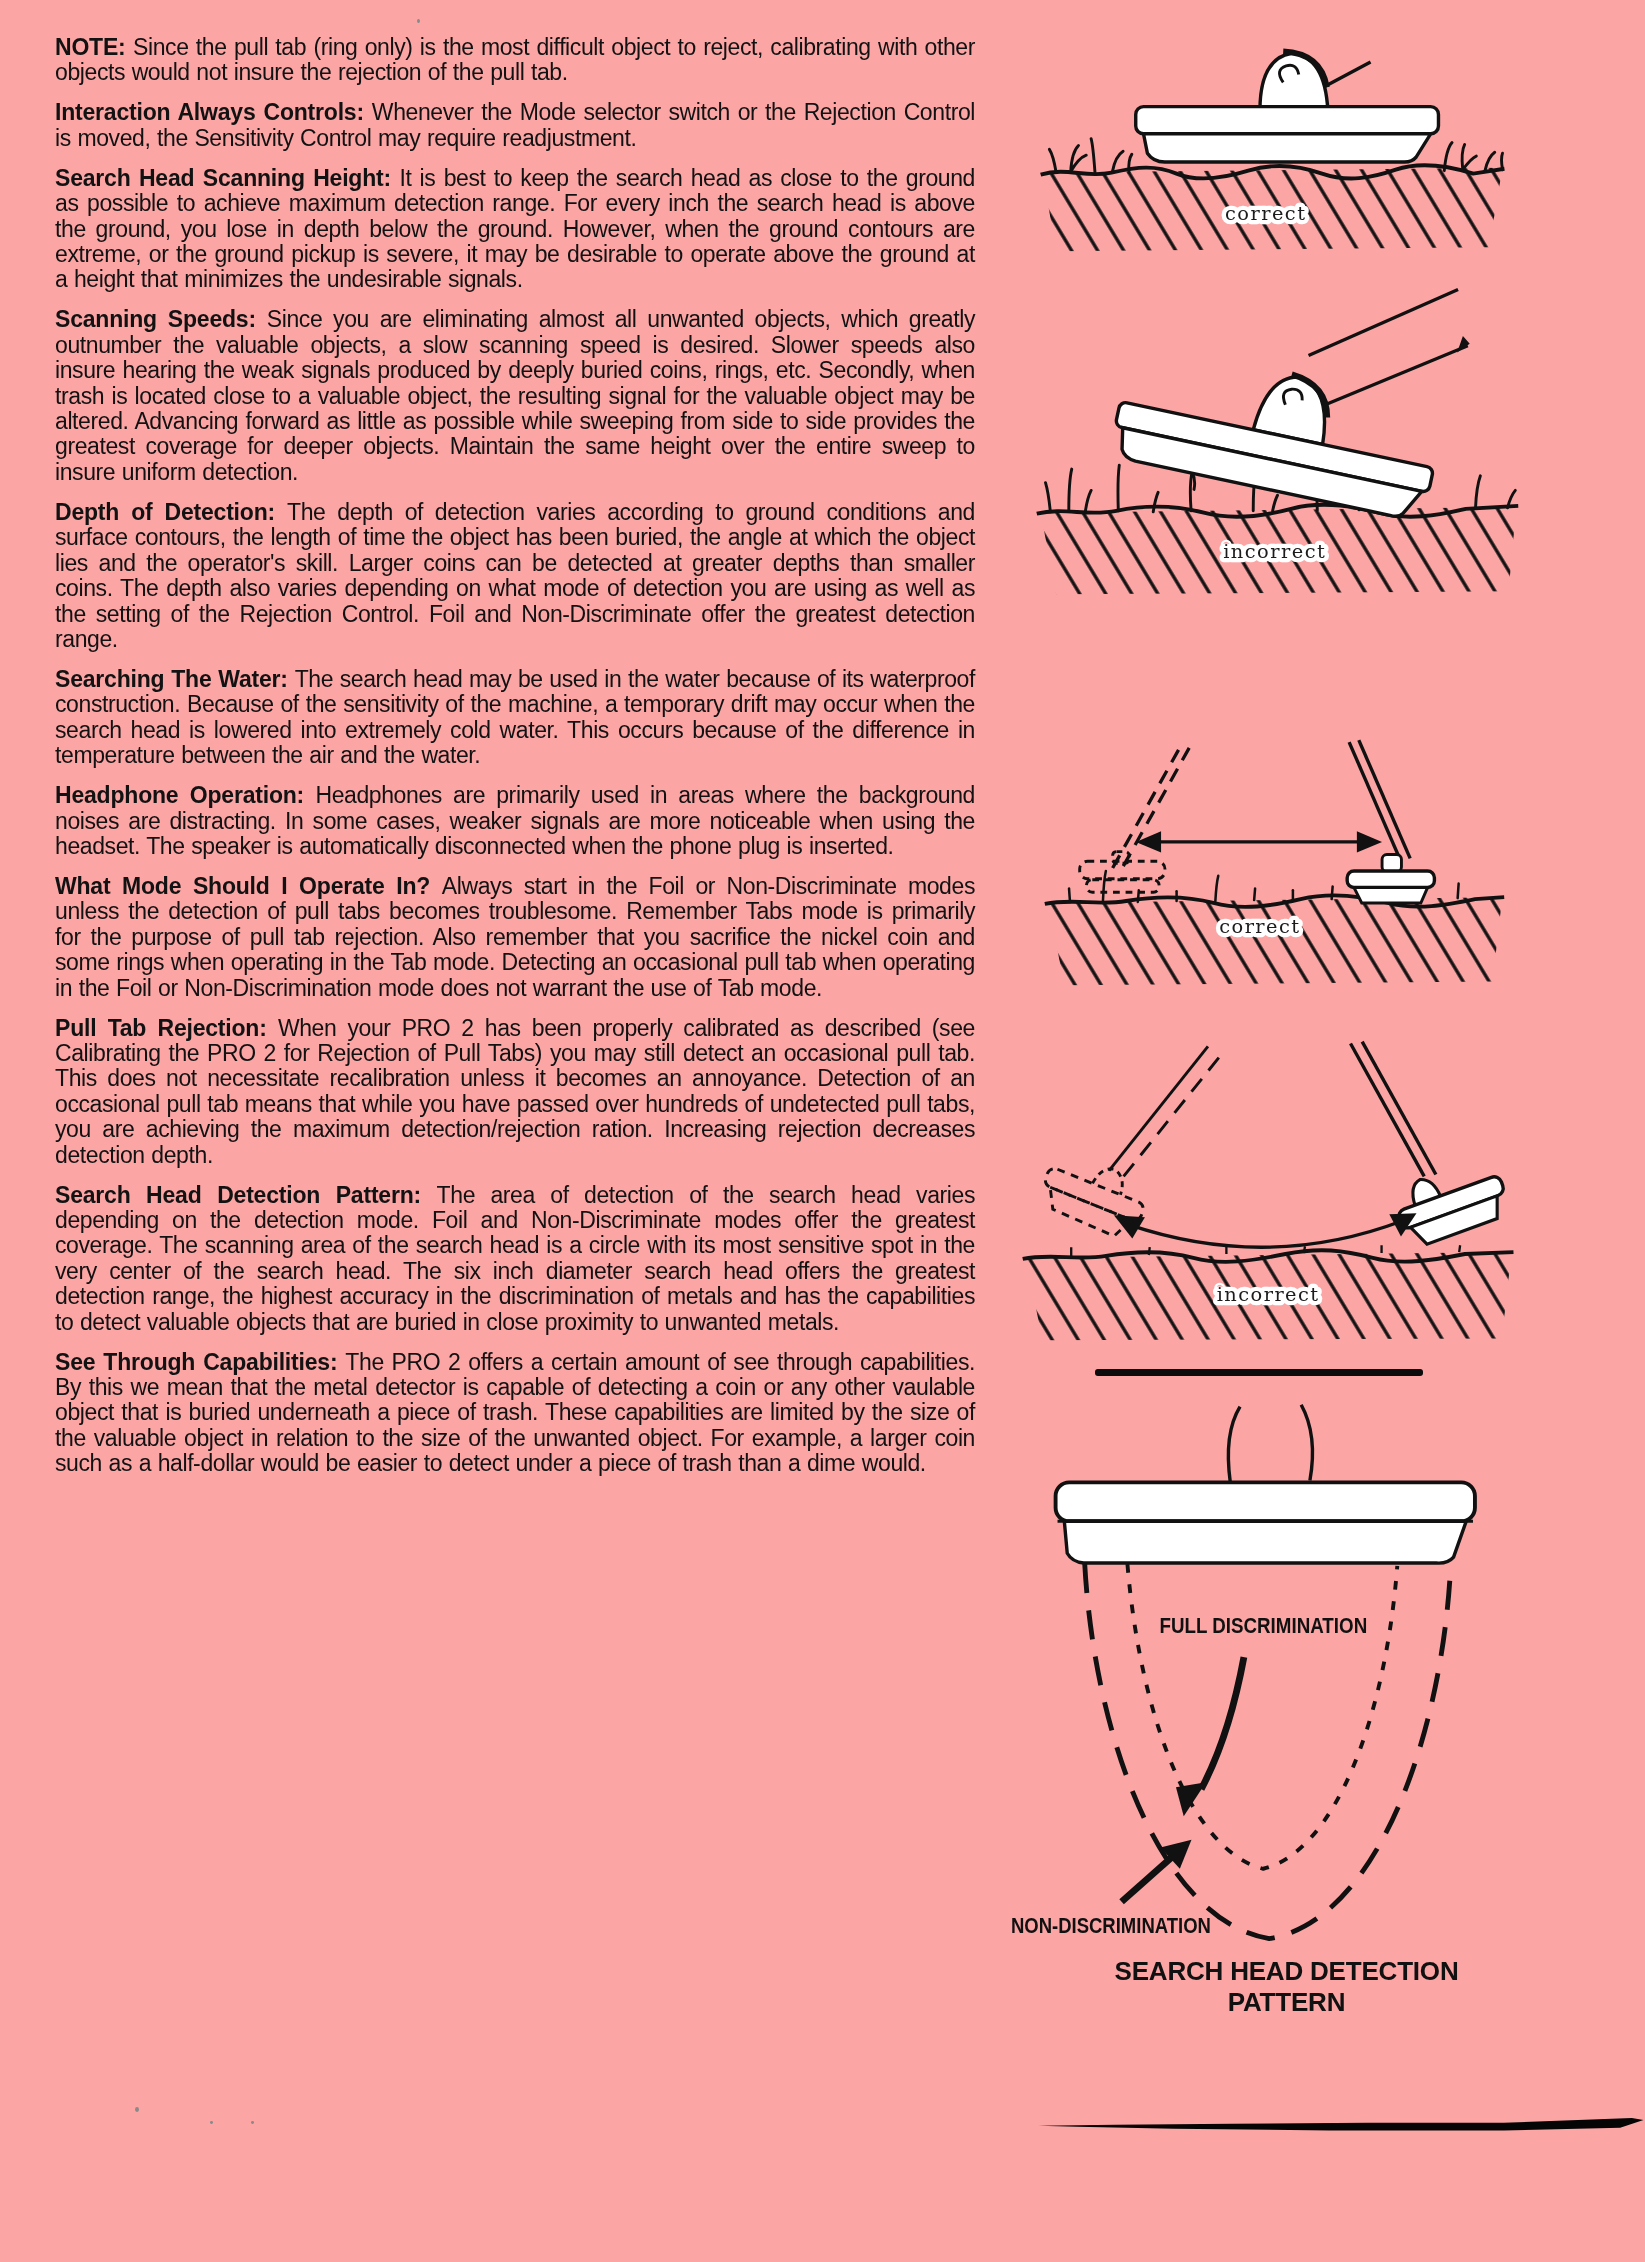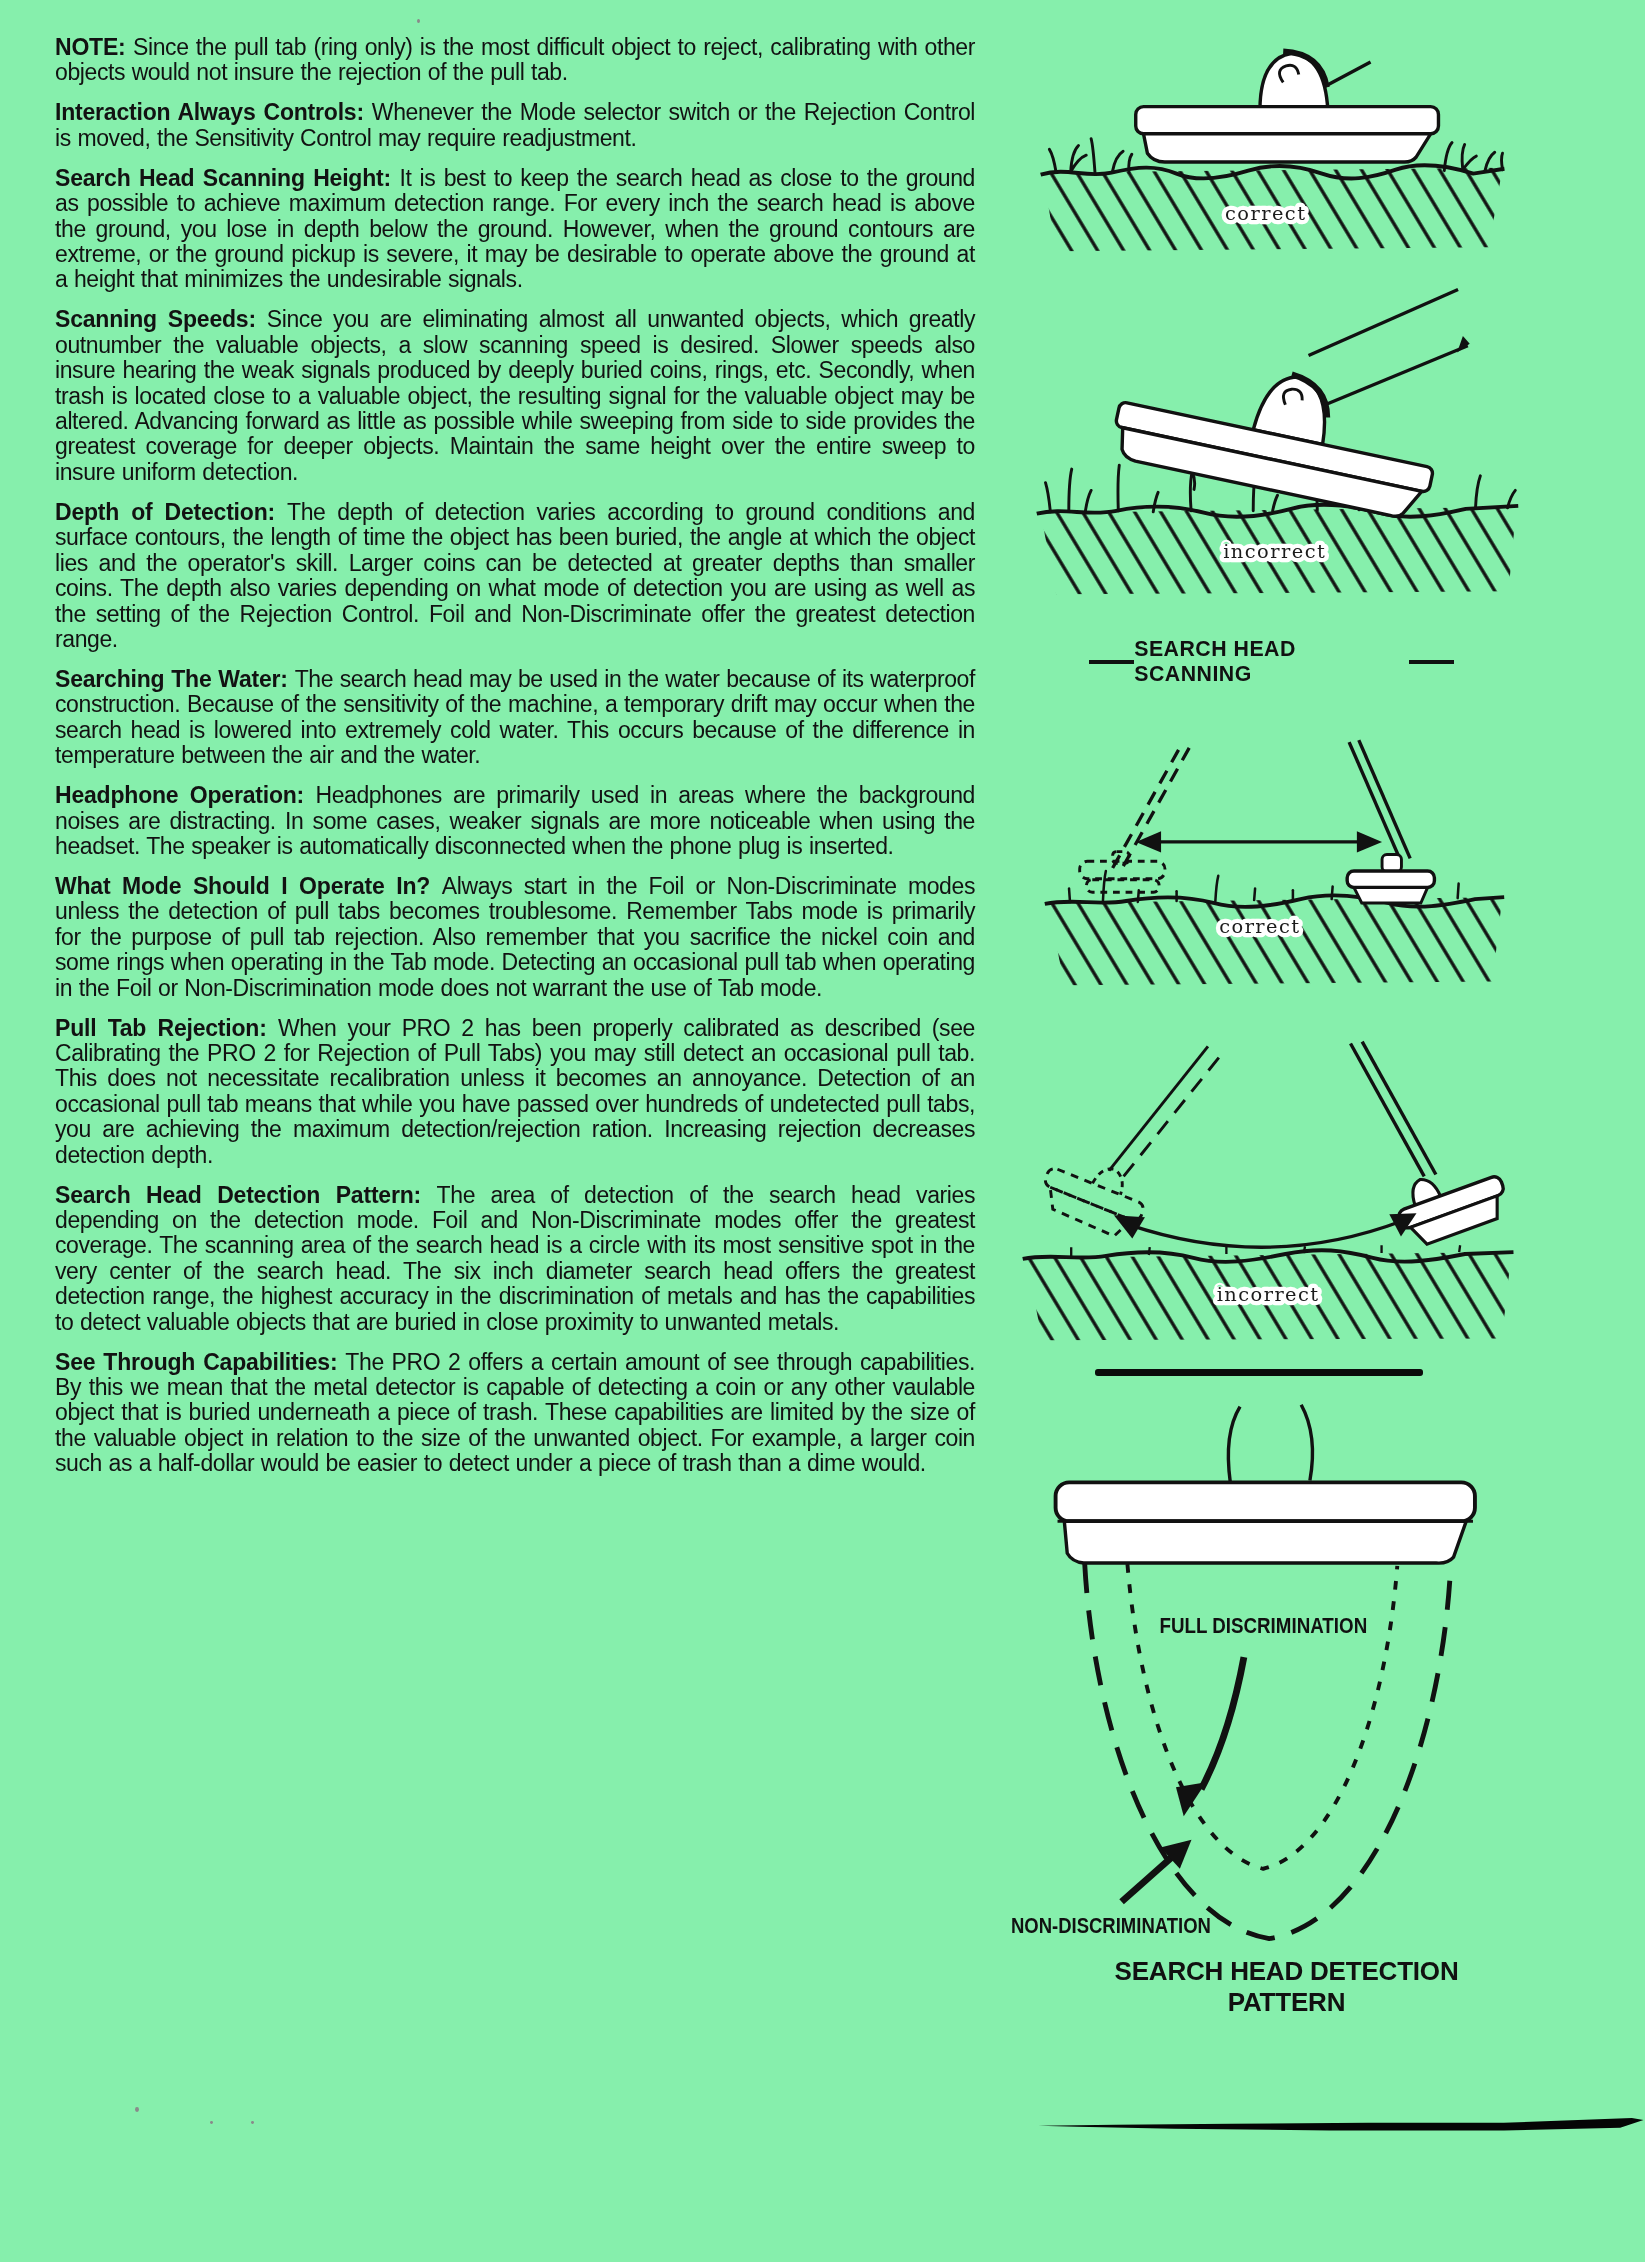--- a/index.html
+++ b/index.html
@@ -1,18 +1,18 @@
 <!DOCTYPE html>
 <html><head>
 <meta charset="utf-8">
 <style>
   * { margin:0; padding:0; box-sizing:border-box; }
   html,body { background:#e8e8e8; }
   .page {
-    position:relative; width:1646px; height:2263px; background:#86efac;
+    position:relative; width:1646px; height:2263px; background:#fca5a5;
     font-family:"Liberation Sans", sans-serif; color:#121212; overflow:hidden;
   }
   .textcol {
     position:absolute; left:55px; top:35px; width:920px;
     font-size:23px; line-height:25.4px; letter-spacing:-0.4px; word-spacing:0.6px;
     text-align:justify;
   }
   .textcol p { margin:0 0 14.6px 0; }
   .textcol b { font-weight:700; letter-spacing:-0.2px; }
   .textcol b::after { content:"\00a0"; }
@@ -118,25 +118,20 @@
     <g transform="rotate(12 245 195)" stroke="#111" fill="#fff">
       <path d="M225,168 Q228,110 261,105 Q295,110 298,168 Z" stroke-width="3.5"></path>
       <path d="M252,104 Q290,107 297,140" stroke-width="6" fill="none"></path>
       <path d="M252,136 q-9,-13 3,-17 q11,-3 13,9" stroke-width="3" fill="none"></path>
       <rect x="85" y="168" width="330" height="26" rx="7" stroke-width="3.5"></rect>
       <path d="M93,194 H408 L394,220 Q390,226 381,225 H113 Q101,224 97,216 Z" stroke-width="3.5"></path>
     </g>
     <text class="lbl" x="200" y="297">incorrect</text>
   </svg>
 
-  <div class="figcap cap1">
-    <span class="dash"></span>
-    <span>SEARCH HEAD SCANNING</span>
-    <span class="dash"></span>
-  </div>
 
   <svg style="left:1029px; top:713px;" width="490" height="283" viewBox="0 0 505 292">
     <defs>
       <pattern id="h3" width="23" height="23" patternUnits="userSpaceOnUse" patternTransform="rotate(-31)">
         <line x1="11" y1="-2" x2="11" y2="25" stroke="#111" stroke-width="3.4"></line>
       </pattern>
     </defs>
     <g>
       <polygon points="20,196 488,190 478,277 36,281" fill="url(#h3)"></polygon>
       <path d="M16,197 C46,191 70,199 100,194 S160,188 190,196 S250,199 280,192 S340,188 370,196 S430,198 460,192 L490,190" fill="none" stroke="#111" stroke-width="4"></path>

